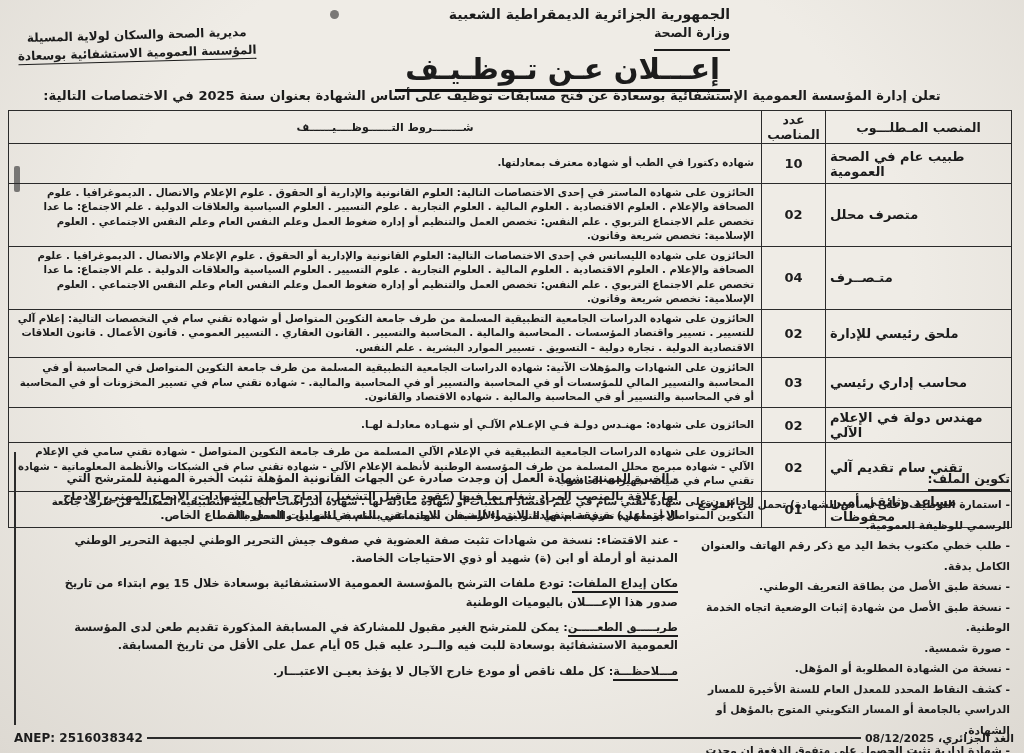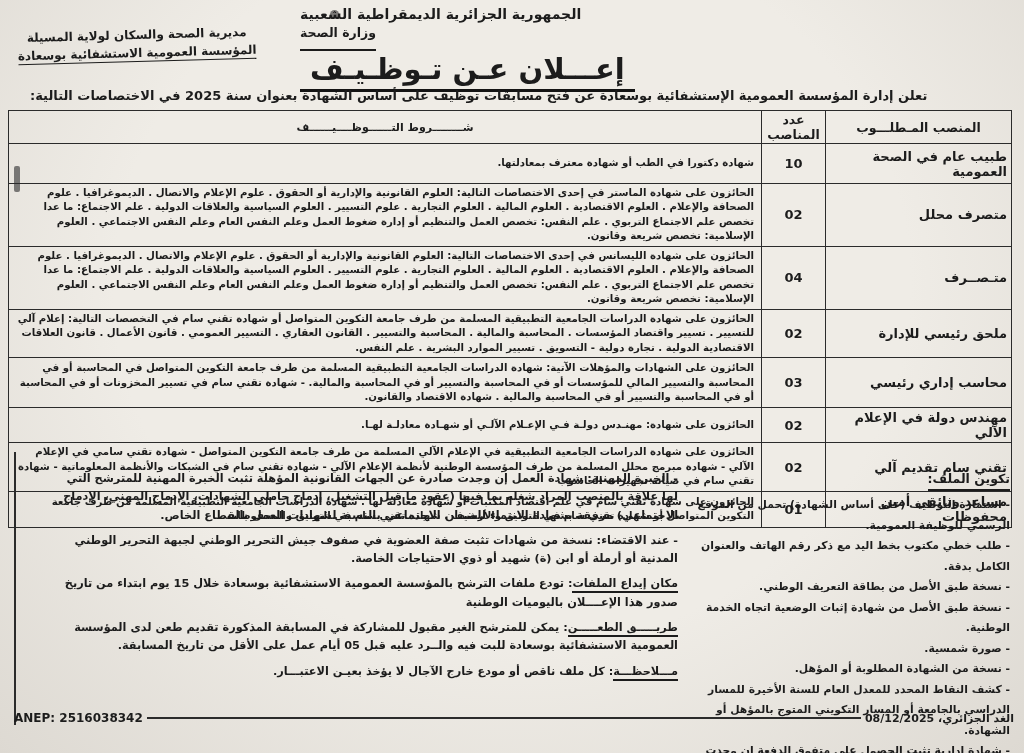--- a/index.html
+++ b/index.html
@@ -3,37 +3,37 @@
 <meta charset="utf-8">
 <style>
   html,body{margin:0;padding:0;background:#c8c6c1;}
   .page{
     position:relative;width:1024px;height:753px;overflow:hidden;
     background:radial-gradient(ellipse at 50% 38%, #efece6 55%, #ddd9d2 100%);
     font-family:"DejaVu Sans", sans-serif;
     color:#1c1c1c;direction:rtl;
   }
   
-  .center-head{position:absolute;top:6px;left:300px;width:430px;text-align:left;}
+  .center-head{position:absolute;top:6px;left:300px;width:430px;text-align:right;}
   .republic{font-size:14px;font-weight:700;}
   .ministry{font-size:12.5px;font-weight:700;margin-top:3px;display:inline-block;border-bottom:2px solid #1c1c1c;padding-bottom:9px;}
   .ann-title{margin-top:1px;display:inline-block;font-size:29px;font-weight:700;letter-spacing:1px;border-bottom:3px solid #141414;padding:0 10px 3px 10px;}
   .right-head{position:absolute;top:28px;left:8px;right:758px;text-align:center;transform:rotate(-1.6deg);}
   .directorate{font-size:12px;font-weight:700;white-space:nowrap;}
   .establishment{font-size:12px;font-weight:700;white-space:nowrap;border-bottom:1.5px solid #1c1c1c;display:inline-block;margin-top:3px;padding-bottom:1px;}
-  .intro{position:absolute;top:88px;right:70px;left:30px;font-size:13px;font-weight:700;text-align:left;}
+  .intro{position:absolute;top:88px;right:70px;left:30px;font-size:13px;font-weight:700;text-align:center;}
   
   table.positions{
     position:absolute;top:110px;left:8px;right:12px;width:1004px;
     border-collapse:collapse;table-layout:fixed;background:transparent;
   }
   table.positions td,table.positions th{border:1.6px solid #2b2b2b;vertical-align:middle;}
   th.pos-h,th.cnt-h{font-size:12.5px;font-weight:700;text-align:center;}
   th.cond-h{font-size:11px;font-weight:700;text-align:center;letter-spacing:1px;}
-  td.pos{font-size:13px;font-weight:700;text-align:right;padding:2px 4px;}
+  td.pos{font-size:13px;font-weight:700;text-align:left;padding:2px 4px;}
   td.cnt{font-size:13px;font-weight:700;text-align:center;direction:ltr;}
   td.cond{font-size:10.2px;font-weight:600;text-align:right;padding:2px 7px;line-height:1.42;}
   thead tr{height:24px;}
   tbody tr:nth-child(1){height:40px;}
   tbody tr:nth-child(2){height:52px;}
   tbody tr:nth-child(3){height:48px;}
   tbody tr:nth-child(4){height:48px;}
   tbody tr:nth-child(5){height:50px;}
   tbody tr:nth-child(6){height:25px;}
   tbody tr:nth-child(7){height:36px;}
@@ -41,21 +41,21 @@
   
   .bottom{position:absolute;top:468px;right:14px;left:16px;display:flex;gap:14px;align-items:flex-start;}
   .col-right{width:318px;flex:0 0 318px;}
   .sec-title{font-size:12.5px;font-weight:700;border-bottom:2px solid #1c1c1c;display:inline-block;margin-bottom:4px;padding-bottom:3px;}
   .file-item{font-size:10.8px;font-weight:700;line-height:1.9;text-align:right;}
   .col-left{flex:1;padding-top:2px;padding-left:43px;}
   .col-left p{margin:0 0 7px 0;font-size:11.3px;font-weight:700;line-height:1.62;text-align:right;}
   .p-head{border-bottom:2px solid #1c1c1c;padding-bottom:1px;font-weight:700;}
   
   .left-border{position:absolute;left:14px;top:452px;height:273px;width:2px;background:#2b2b2b;}
-  .footer{position:absolute;left:14px;right:0;bottom:28px;display:flex;direction:ltr;align-items:center;}
+  .footer{position:absolute;left:14px;right:0;bottom:8px;display:flex;direction:ltr;align-items:center;}
   .anep{font-size:12px;font-weight:700;direction:ltr;white-space:nowrap;font-family:"DejaVu Sans", sans-serif;}
   .rule{flex:1;height:2px;background:#2b2b2b;margin:0 4px;}
   .newspaper{font-size:11px;font-weight:700;direction:rtl;white-space:nowrap;margin-right:10px;}
   .smudge{position:absolute;background:#3a3a3a;border-radius:50%;opacity:.65;}
 </style>
 </head>
 <body>
 
 <div class="page">
 

